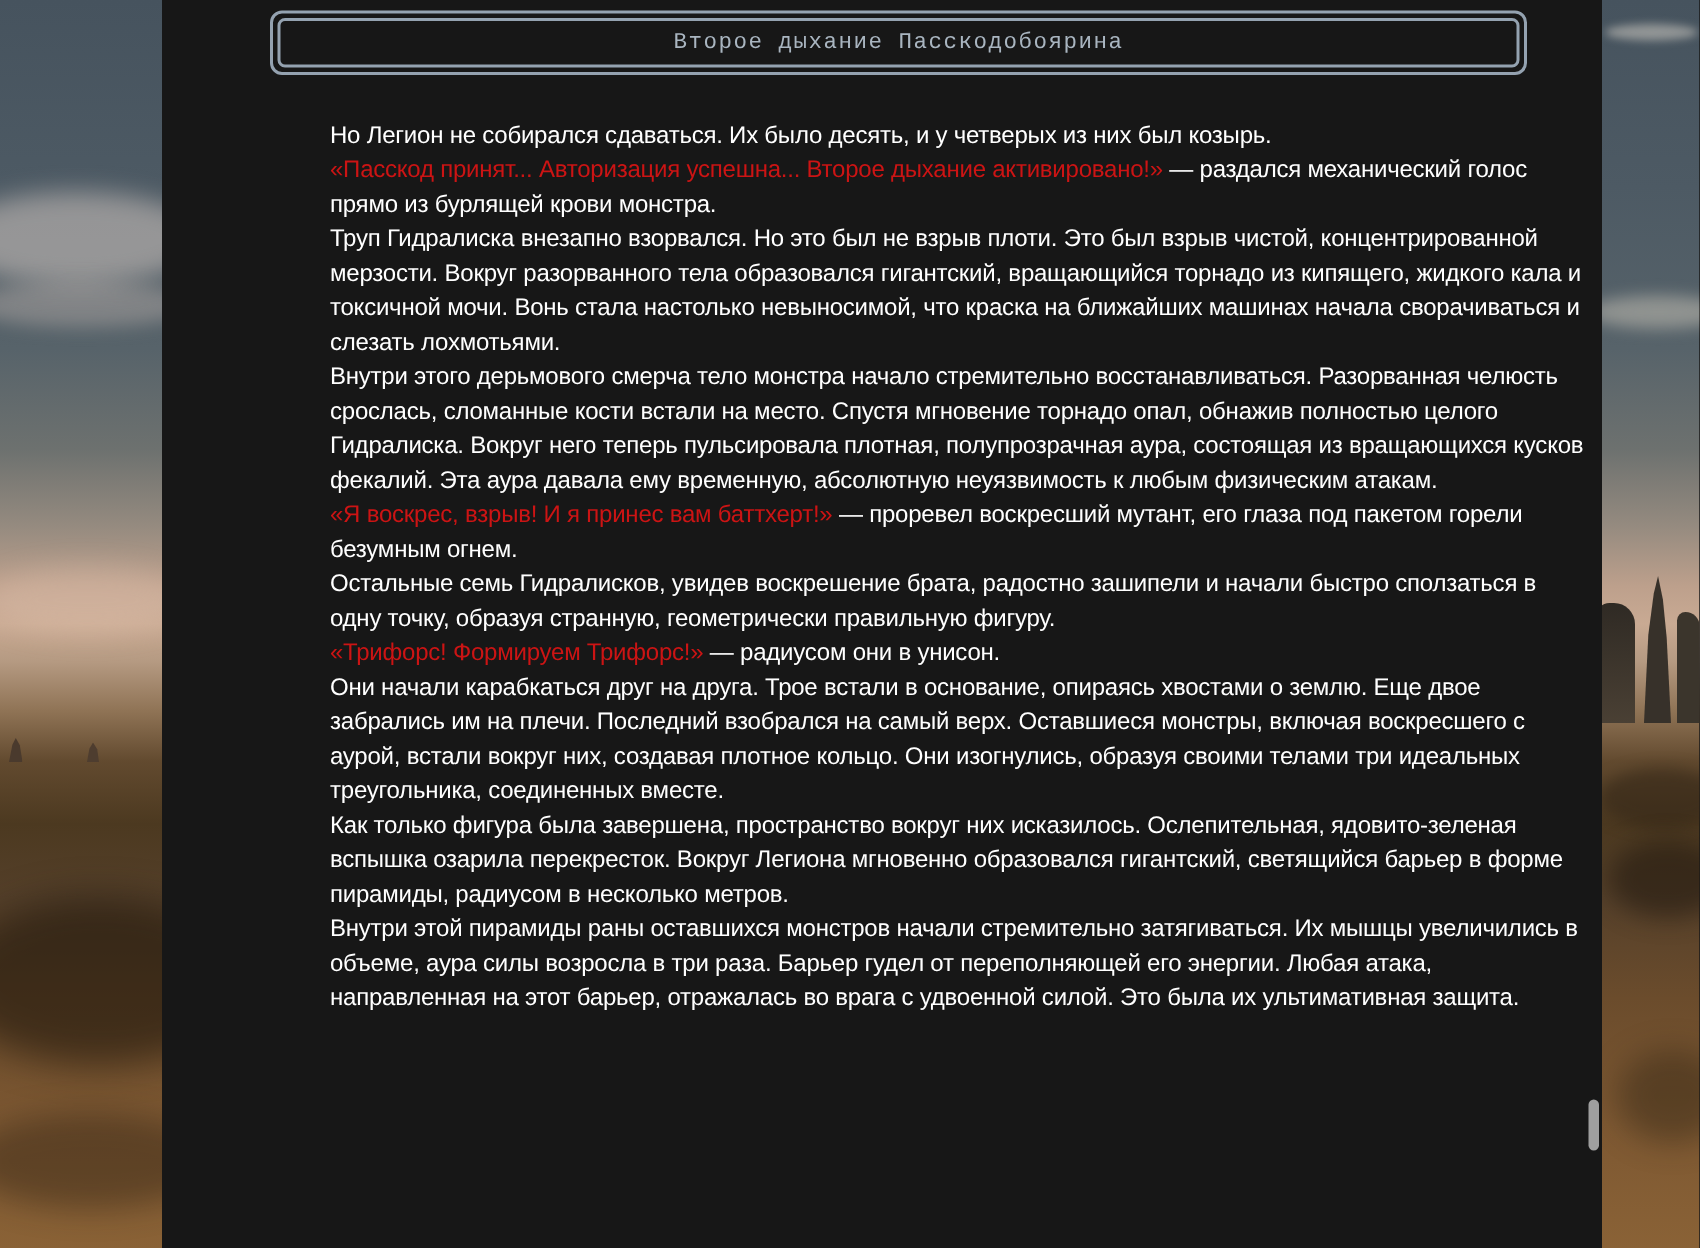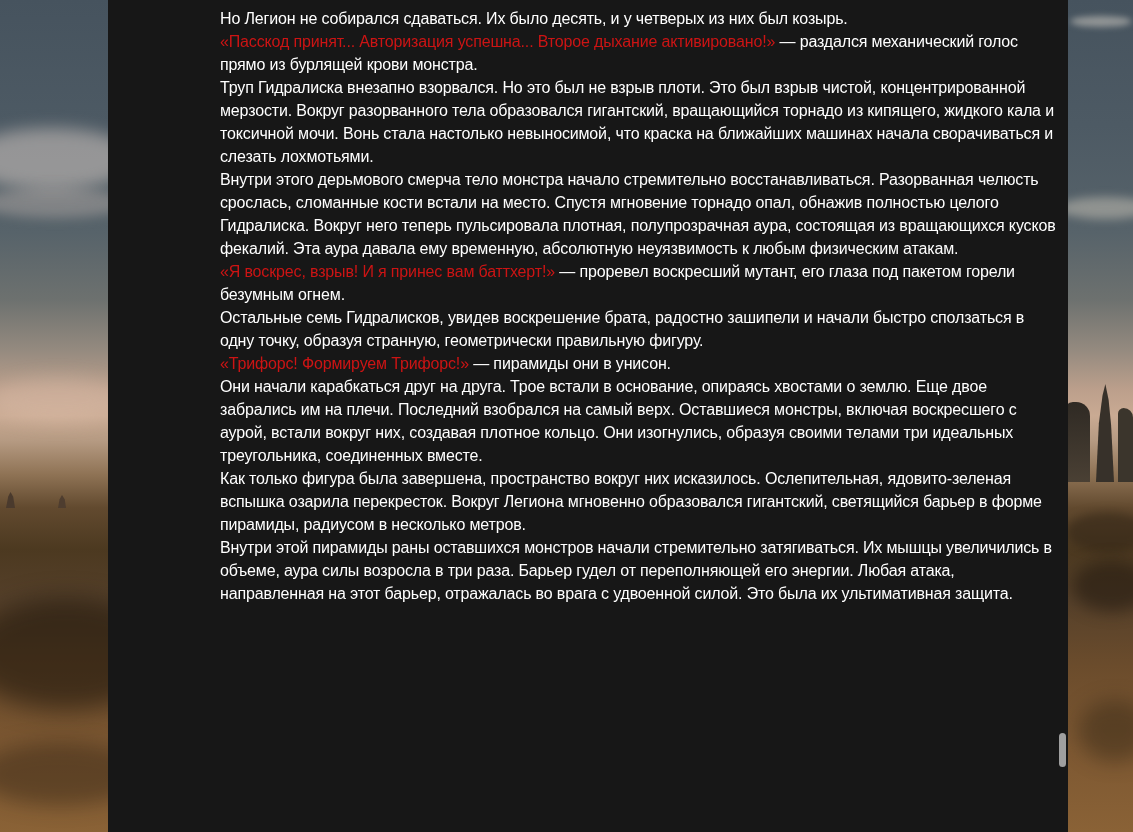--- a/index.html
+++ b/index.html
@@ -84,26 +84,29 @@
   <div class="spire ls2"></div>
   <div class="patch p1"></div>
   <div class="patch p2"></div>
   <div class="patch p3"></div>
   <div class="patch p4"></div>
   <div class="patch p5"></div>
 </div>
 
 <div class="panel">
   <div class="story" id="story">
+      <div class="banner">
+        <div class="banner-inner"><span class="banner-text">Второе дыхание Пасскодобоярина</span></div>
+      </div>
       <div class="para"><span class="seg">Но Легион не собирался сдаваться. Их было десять, и у четверых из них был козырь.</span></div>
       <div class="para"><span class="seg red">«Пасскод принят... Авторизация успешна... Второе дыхание активировано!»</span><span class="seg"> — раздался механический голос прямо из бурлящей крови монстра.</span></div>
       <div class="para"><span class="seg">Труп Гидралиска внезапно взорвался. Но это был не взрыв плоти. Это был взрыв чистой, концентрированной мерзости. Вокруг разорванного тела образовался гигантский, вращающийся торнадо из кипящего, жидкого кала и токсичной мочи. Вонь стала настолько невыносимой, что краска на ближайших машинах начала сворачиваться и слезать лохмотьями.</span></div>
       <div class="para"><span class="seg">Внутри этого дерьмового смерча тело монстра начало стремительно восстанавливаться. Разорванная челюсть срослась, сломанные кости встали на место. Спустя мгновение торнадо опал, обнажив полностью целого Гидралиска. Вокруг него теперь пульсировала плотная, полупрозрачная аура, состоящая из вращающихся кусков фекалий. Эта аура давала ему временную, абсолютную неуязвимость к любым физическим атакам.</span></div>
       <div class="para"><span class="seg red">«Я воскрес, взрыв! И я принес вам баттхерт!»</span><span class="seg"> — проревел воскресший мутант, его глаза под пакетом горели безумным огнем.</span></div>
       <div class="para"><span class="seg">Остальные семь Гидралисков, увидев воскрешение брата, радостно зашипели и начали быстро сползаться в одну точку, образуя странную, геометрически правильную фигуру.</span></div>
-      <div class="para"><span class="seg red">«Трифорс! Формируем Трифорс!»</span><span class="seg"> — пирамиды они в унисон.</span></div>
+      <div class="para"><span class="seg red">«Трифорс! Формируем Трифорс!»</span><span class="seg"> — радиусом они в унисон.</span></div>
       <div class="para"><span class="seg">Они начали карабкаться друг на друга. Трое встали в основание, опираясь хвостами о землю. Еще двое забрались им на плечи. Последний взобрался на самый верх. Оставшиеся монстры, включая воскресшего с аурой, встали вокруг них, создавая плотное кольцо. Они изогнулись, образуя своими телами три идеальных треугольника, соединенных вместе.</span></div>
       <div class="para"><span class="seg">Как только фигура была завершена, пространство вокруг них исказилось. Ослепительная, ядовито-зеленая вспышка озарила перекресток. Вокруг Легиона мгновенно образовался гигантский, светящийся барьер в форме пирамиды, радиусом в несколько метров.</span></div>
       <div class="para"><span class="seg">Внутри этой пирамиды раны оставшихся монстров начали стремительно затягиваться. Их мышцы увеличились в объеме, аура силы возросла в три раза. Барьер гудел от переполняющей его энергии. Любая атака, направленная на этот барьер, отражалась во врага с удвоенной силой. Это была их ультимативная защита.</span></div>
     </div>
 </div>
 
 <div class="scroll-thumb"></div>
 
 </body></html>

